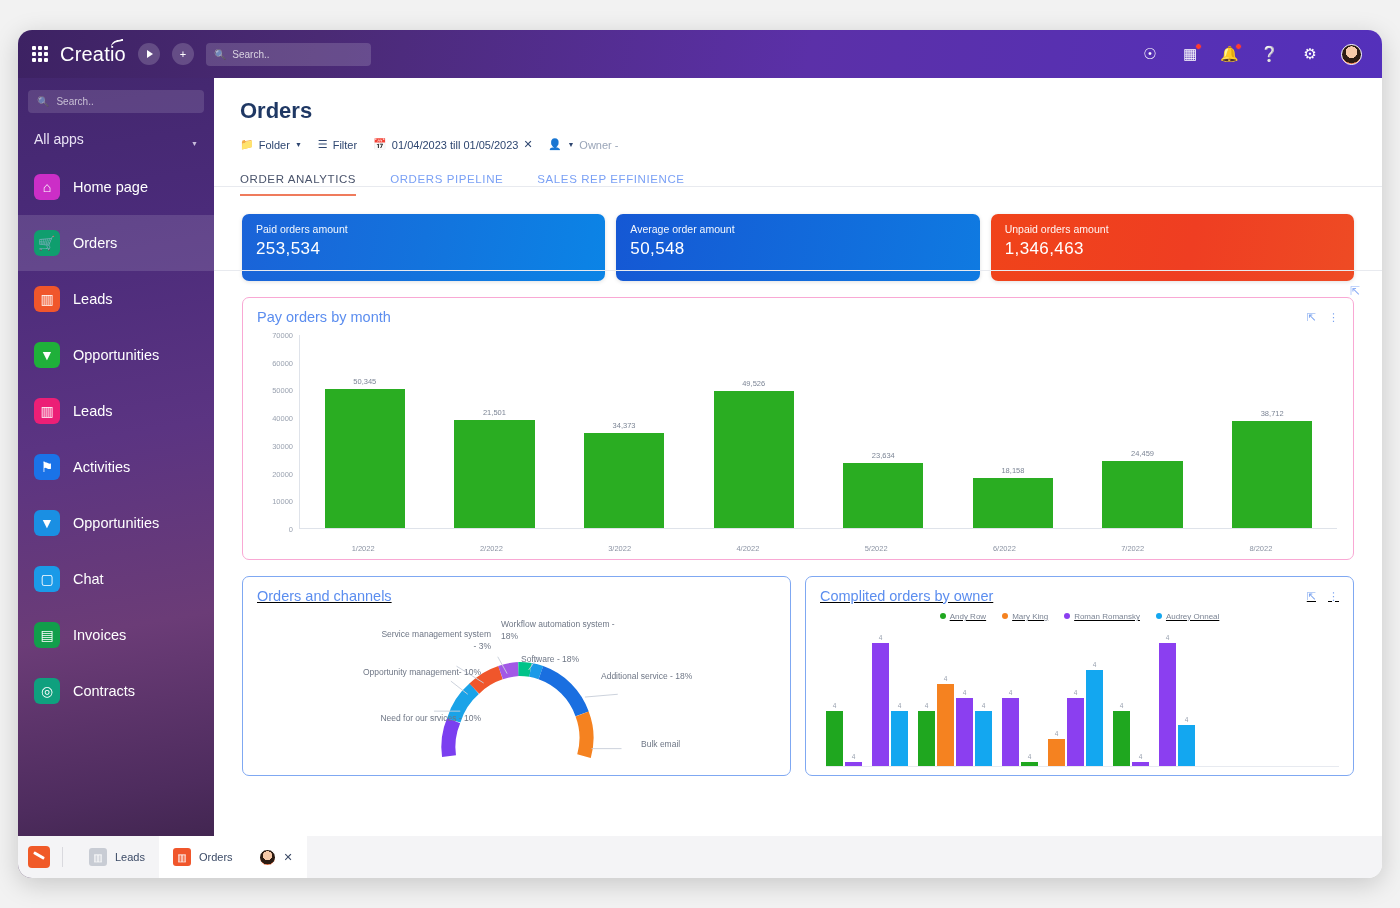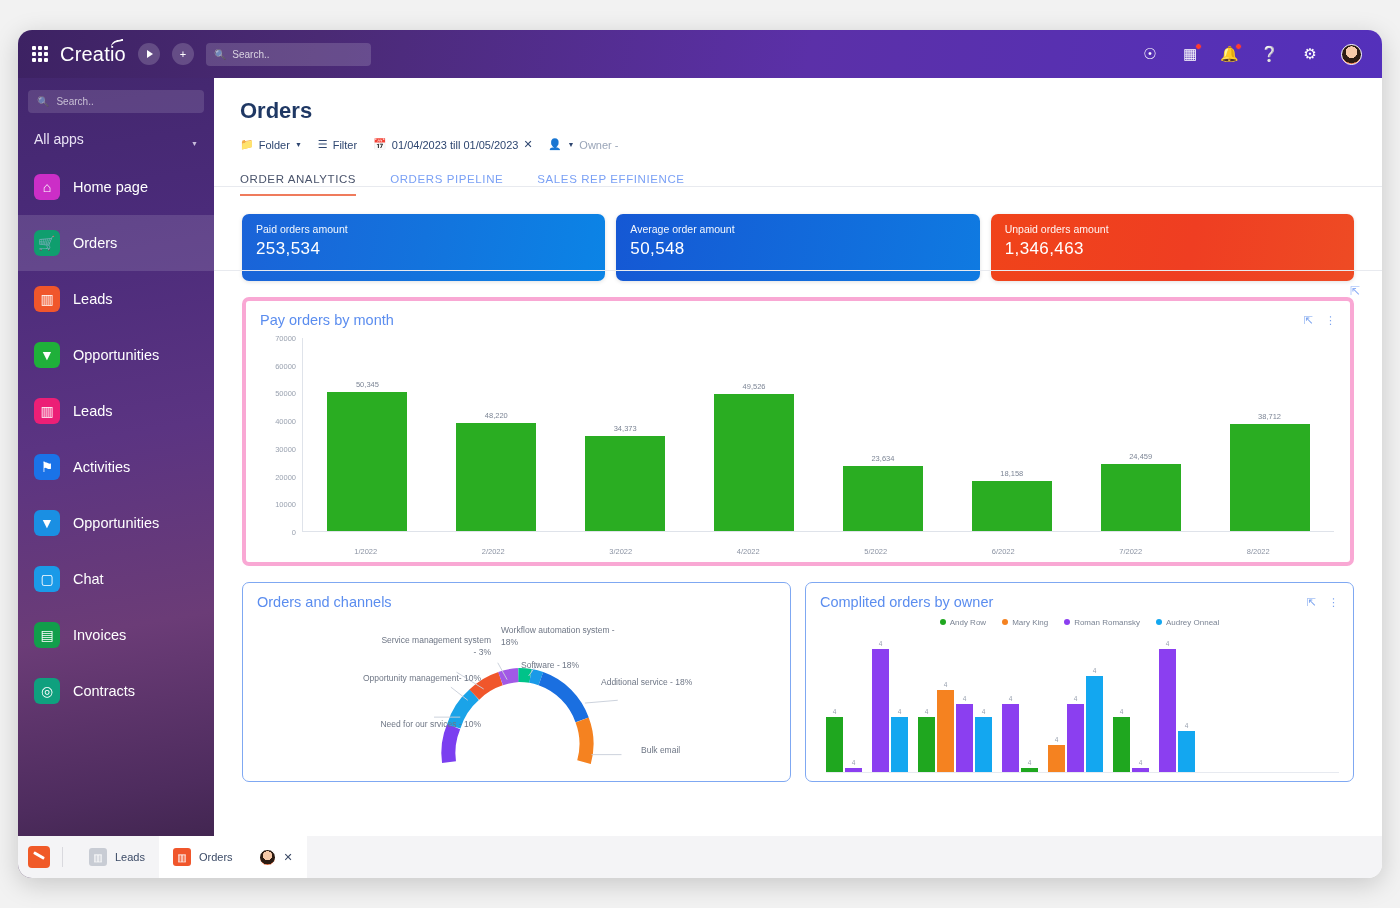--- a/index.html
+++ b/index.html
@@ -81,40 +81,40 @@
   .kpis{ display:flex; gap:11px; padding:18px 28px 0 28px; }
   .kpi{ flex:1; height:67px; border-radius:7px; color:#fff; padding:9px 14px;
         box-shadow:0 1px 4px rgba(0,0,0,.12); }
   .kpi .lbl{ font-size:10.5px; opacity:.95; }
   .kpi .val{ font-size:17px; margin-top:4px; letter-spacing:.4px; }
   .kpi.blue{ background:linear-gradient(100deg,#1a63d8 0%,#1373dd 50%,#0b84e6 100%); }
   .kpi.blue2{ background:linear-gradient(100deg,#1558d4 0%,#0f7ae1 100%); }
   .kpi.red{ background:linear-gradient(100deg,#f0431a 0%,#ef3e22 55%,#ee4b24 100%); }
 
   
-  .panel{ margin:16px 28px 0 28px; border:4px solid #f9a8d4; border-radius:7px; position:relative;
+  .panel{ margin:16px 28px 0 28px; border:1px solid #f9a8d4; border-radius:7px; position:relative;
           background:#fff; }
   .panel-h{ display:flex; align-items:center; padding:11px 14px 4px; }
   .panel-t{ color:#5b8def; font-size:14.5px; }
   .panel-ic{ margin-left:auto; display:flex; gap:12px; color:#7ba3ef; font-size:11px; align-items:center;}
 
   
   .chart1{ height:230px; position:relative; padding:6px 14px 0 10px; }
   .y-axis{ position:absolute; left:14px; top:6px; bottom:30px; width:40px; }
   .y-tick{ position:absolute; right:4px; font-size:7.5px; color:#9aa2b0; transform:translateY(-50%); }
   .plot{ position:absolute; left:56px; right:16px; top:6px; bottom:30px;
          border-left:1px solid #dfe3ea; border-bottom:1px solid #dfe3ea; display:flex; align-items:flex-end; }
   .bwrap{ flex:1; display:flex; flex-direction:column; align-items:center; justify-content:flex-end; height:100%; }
   .bval{ font-size:7.5px; color:#7c8595; margin-bottom:3px; }
   .bar{ width:62%; background:#2aad22; }
   .xlabels{ position:absolute; left:56px; right:28px; bottom:6px; display:flex; }
   .xlabels span{ flex:1; text-align:center; font-size:7.5px; color:#8b93a3; }
 
   
-  .bottom-row{ display:flex; gap:14px; margin:16px 28px 4px 28px; }
+  .bottom-row{ display:flex; gap:14px; margin:16px 28px 4px 28px;text-decoration:underline; }
   .bpanel{ flex:1; border:1px solid #7fa8f2; border-radius:7px; position:relative; background:#fff;
            height:200px; overflow:hidden;}
   .donut-wrap{ position:relative; height:150px; }
   .lbl-txt{ position:absolute; font-size:8.5px; color:#6e7685; line-height:12px; }
 
   .legend{ display:flex; gap:16px; justify-content:center; padding-top:4px; font-size:8px; color:#7b8494; }
   .legend i{ width:6px;height:6px;border-radius:50%;display:inline-block;margin-right:4px; }
   .g-plot{ position:absolute; left:20px; right:14px; top:52px; bottom:8px;
            display:flex; align-items:flex-end; gap:10px; border-bottom:1px solid #e7eaf0; }
   .g-group{ display:flex; align-items:flex-end; gap:2px; height:100%; }
@@ -292,21 +292,21 @@
             <div class="y-tick" style="top: 71.4286%;">20000</div>
             <div class="y-tick" style="top: 85.7143%;">10000</div>
             <div class="y-tick" style="top: 100%;">0</div>
           </div>
         <div class="plot" id="bars">
             <div class="bwrap">
               <div class="bval">50,345</div>
               <div class="bar" style="height:71.92142857142856%;background:#2aad22"></div>
             </div>
             <div class="bwrap">
-              <div class="bval">48,220</div>
+              <div class="bval">21,501</div>
               <div class="bar" style="height:56.207142857142856%;background:#2aad22"></div>
             </div>
             <div class="bwrap">
               <div class="bval">34,373</div>
               <div class="bar" style="height:49.104285714285716%;background:#2aad22"></div>
             </div>
             <div class="bwrap">
               <div class="bval">49,526</div>
               <div class="bar" style="height:70.75142857142858%;background:#2aad22"></div>
             </div>

